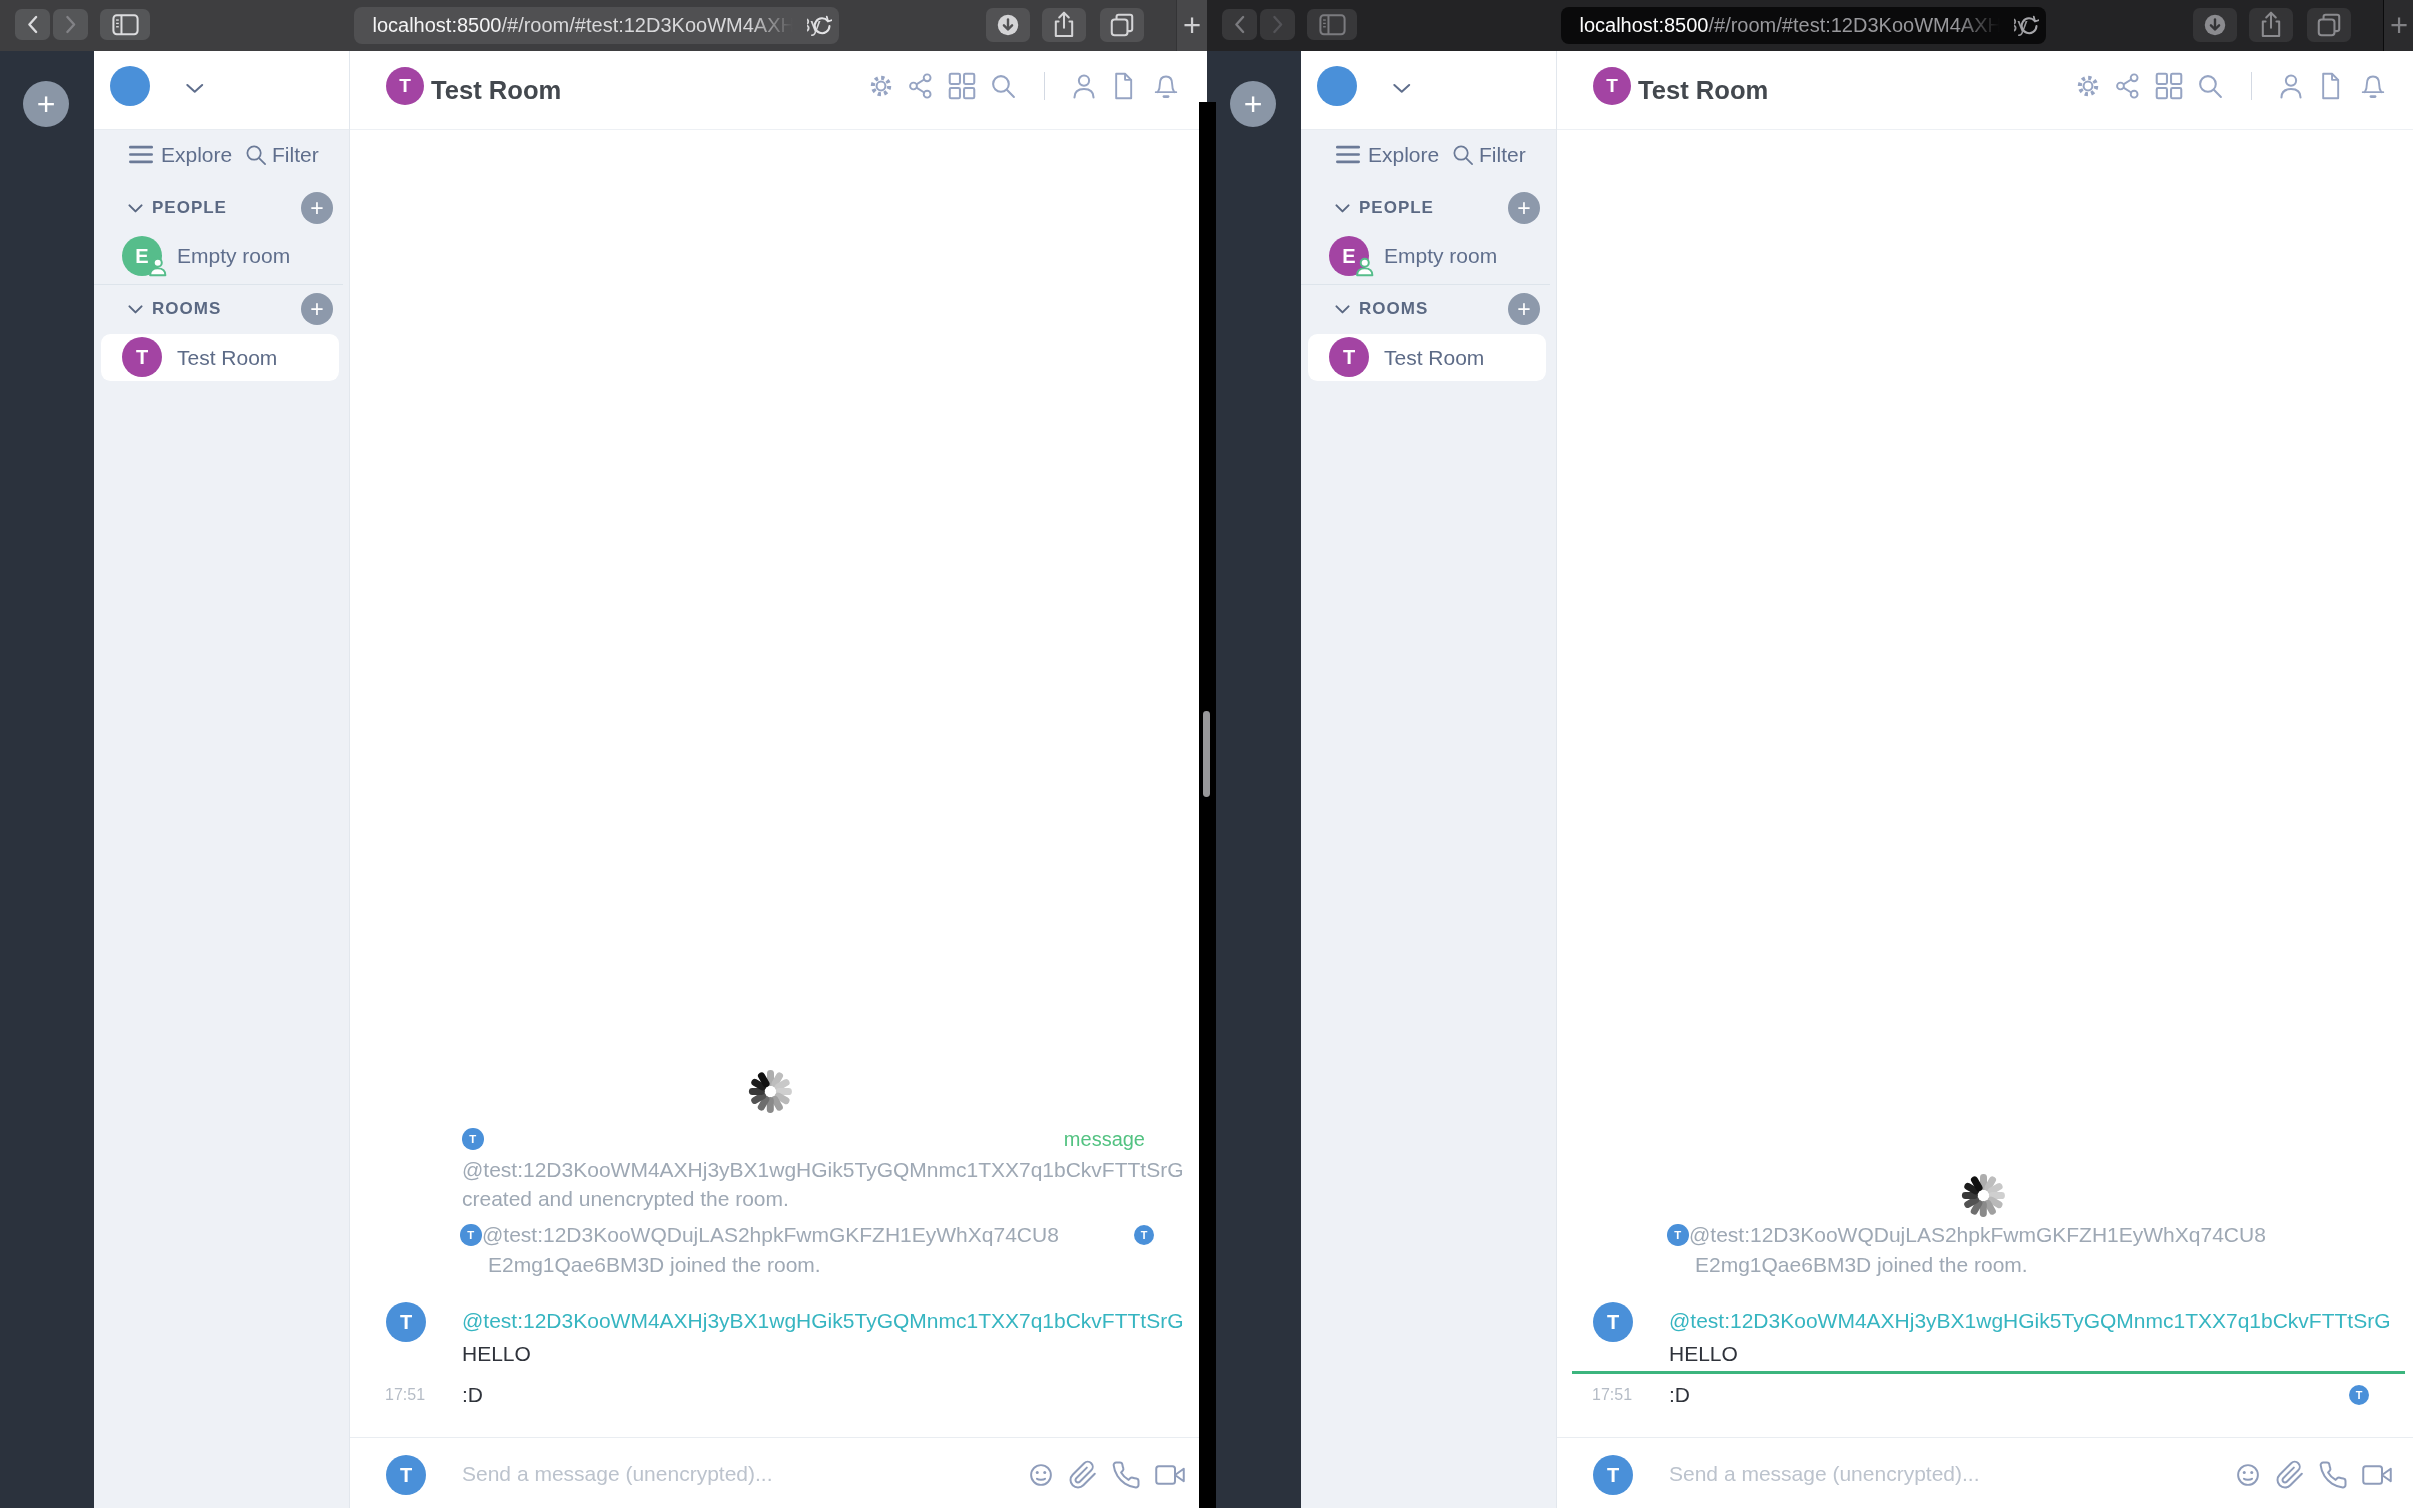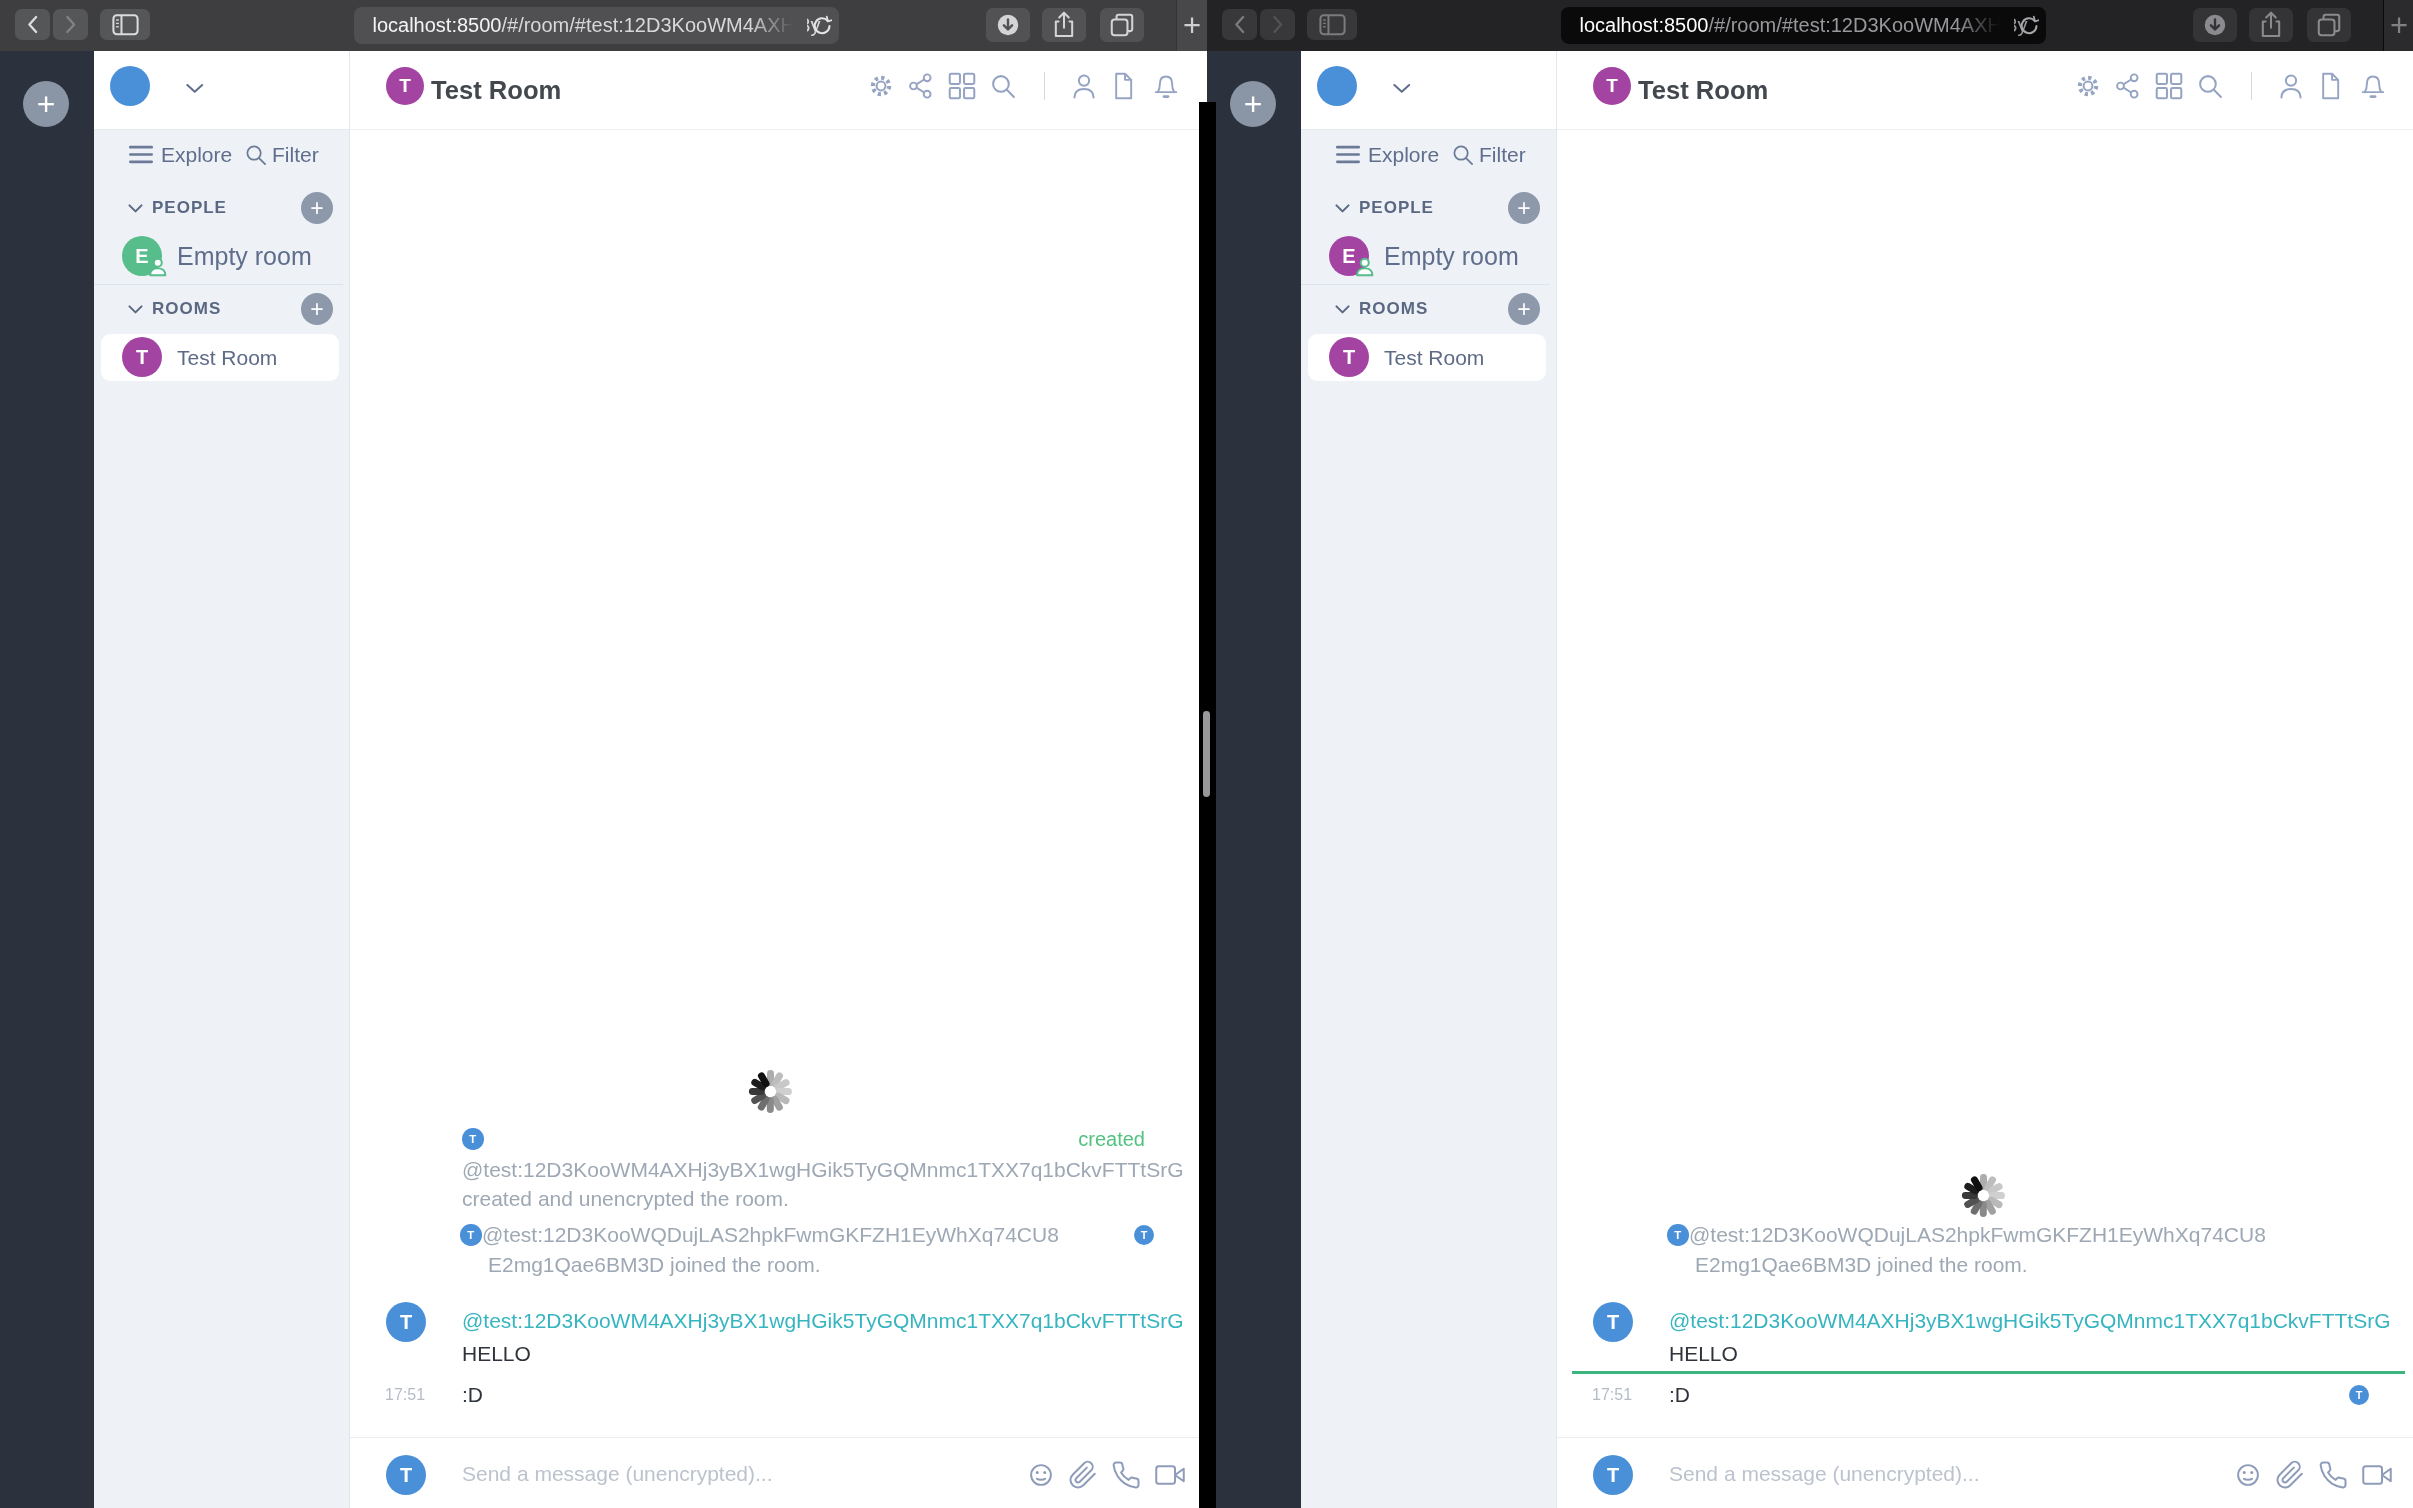--- a/index.html
+++ b/index.html
@@ -70,21 +70,21 @@
   .sec-people{top:141px}.sec-rooms{top:242px}
   .sec-chevron{position:absolute;left:34px;top:12px}
   .sec-label{position:absolute;left:58px;height:32px;line-height:32px;font-size:17px;font-weight:700;letter-spacing:1px}
   .sec-add{position:absolute;left:207px;top:0;width:32px;height:32px;border-radius:50%;background:#8d99ab;color:#fff;display:flex;align-items:center;justify-content:center;font-size:23px;font-weight:400;line-height:1}
 
   .ri-avatar{position:absolute;width:40px;height:40px;border-radius:50%;color:#fff;display:flex;align-items:center;justify-content:center;font-size:20px;font-weight:600}
   .empty-avatar{left:28px;top:185px}
   #win-left .empty-avatar{background:#56bd8b}
   #win-right .empty-avatar{background:#a344a3}
   .empty-badge{position:absolute;left:53px;top:205px;width:21.5px;height:21.5px}
-  .empty-label{position:absolute;left:83px;top:185px;height:40px;line-height:40px;font-size:25px;color:#5f6e8c}
+  .empty-label{position:absolute;left:83px;top:185px;height:40px;line-height:40px;font-size:21px;color:#5f6e8c}
   .list-divider{position:absolute;left:0;right:6.7px;top:233px;height:1.3px;background:#dde4eb}
   .room-item-bg{position:absolute;left:6.7px;right:10.8px;top:283px;height:47px;background:#fff;border-radius:9.4px}
   .test-avatar{left:28px;top:286px;background:#a344a3}
   .test-label{position:absolute;left:83px;top:283px;height:47px;line-height:47px;font-size:21px;color:#5d6b87}
 
   
   .main{position:absolute;left:349px;top:0;right:0;bottom:0;border-left:1.3px solid #e2e7ed;background:#fff}
   .room-header{position:absolute;top:0;left:0;right:0;height:79px;background:#fff;border-bottom:1.3px solid #edf0f4}
   .rh-avatar{position:absolute;left:36px;top:15.5px;width:38px;height:38px;border-radius:50%;background:#a344a3;color:#fff;display:flex;align-items:center;justify-content:center;font-size:19px;font-weight:600}
   .rh-title{position:absolute;left:81px;top:0;height:79px;line-height:79px;font-size:25.6px;font-weight:600;color:#43484e}
@@ -347,21 +347,21 @@
           <i></i>
           <i></i>
           <i></i>
           <i></i>
           <i></i>
         </div>
 
       <div class="mini-avatar ev-expand-avatar">
           <span>T</span>
         </div>
-      <span class="expand-link">created</span>
+      <span class="expand-link">message</span>
       <span class="ev-text ev-created-1">@test:12D3KooWM4AXHj3yBX1wgHGik5TyGQMnmc1TXX7q1bCkvFTTtSrG</span>
       <span class="ev-text ev-created-2">created and unencrypted the room.</span>
 
       <div class="mini-avatar ev-join-avatar">
           <span>T</span>
         </div>
       <span class="ev-text ev-join-1">@test:12D3KooWQDujLAS2hpkFwmGKFZH1EyWhXq74CU8</span>
       <span class="ev-text ev-join-2">E2mg1Qae6BM3D joined the room.</span>
       <div class="receipt-avatar ev-join-receipt">
           <span>T</span>

